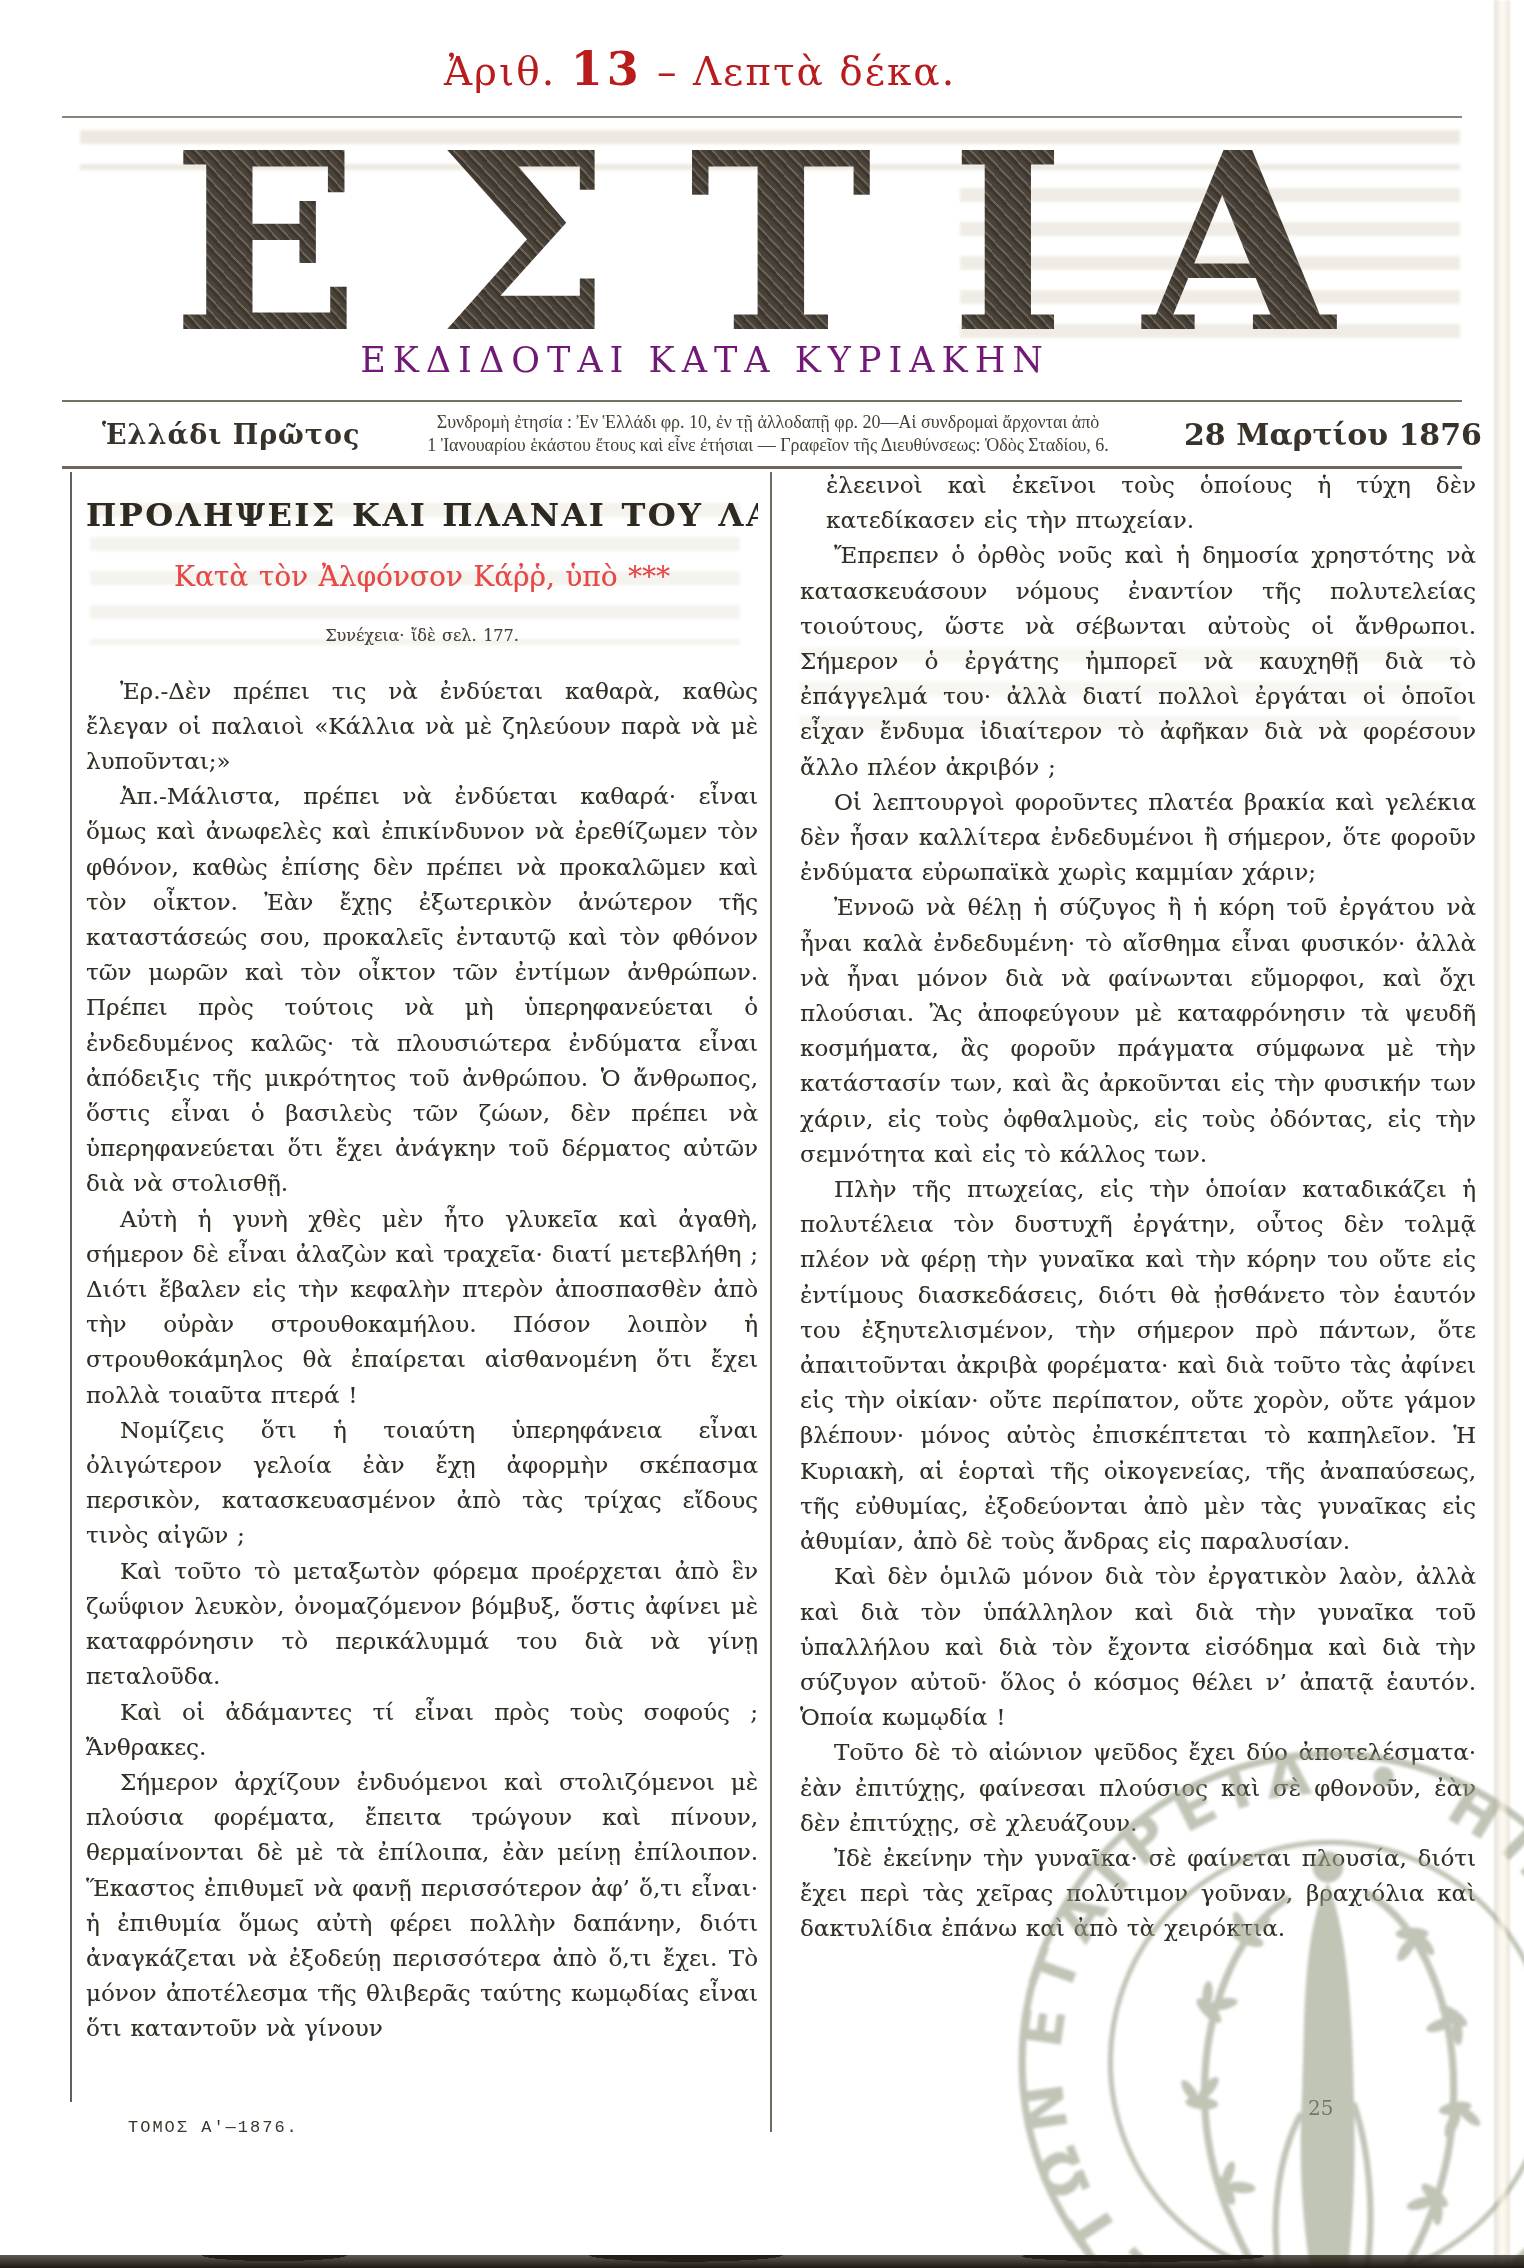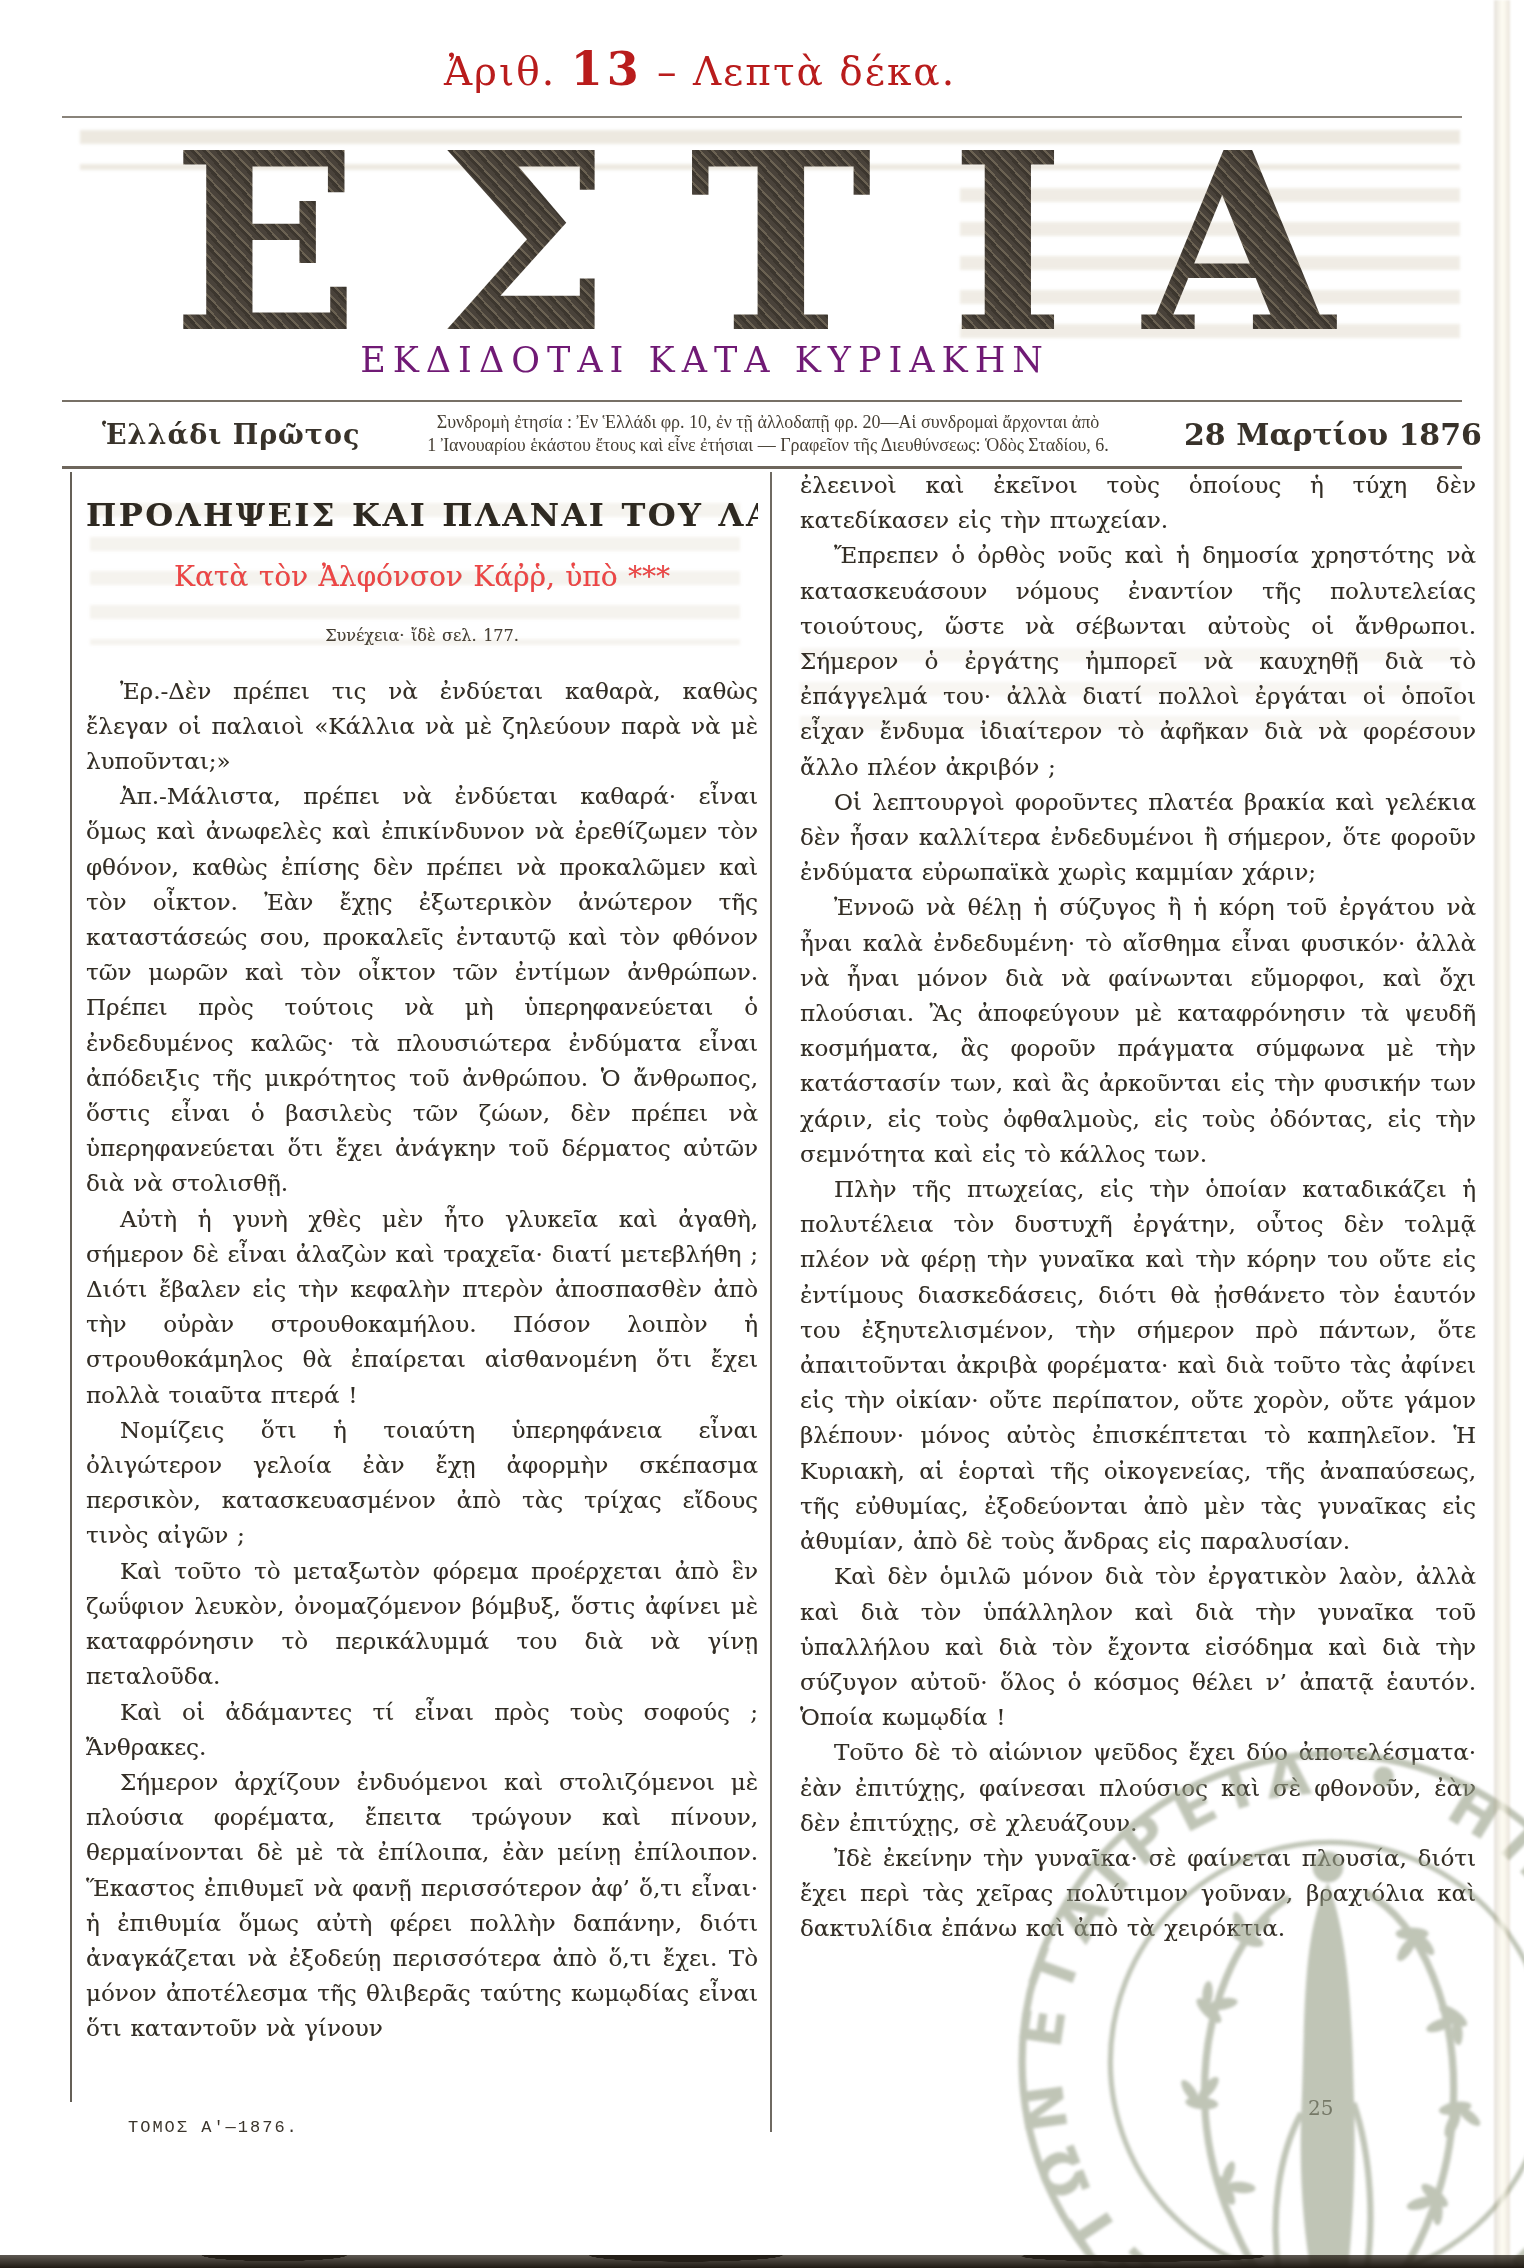--- a/index.html
+++ b/index.html
@@ -64,21 +64,21 @@
   .col{position:absolute;color:#322d25;font-size:23px;line-height:35.2px;text-align:justify;
     word-spacing:1.5px;overflow:hidden;
     text-shadow:.3px .3px 0 rgba(72,60,44,.35);}
   .col.left{left:86px;top:472px;width:672px;height:1650px;}
   .col.right{left:800px;top:468px;width:676px;height:1575px;}
   .article-head{text-align:center;margin-top:26px;}
   .article-title{font-size:32px;font-weight:bold;letter-spacing:2.5px;color:#2e2921;margin:0;white-space:nowrap;}
   .article-byline{font-size:28px;margin:26px 0 0 0;color:#ef4444;}
   .article-note{font-size:16px;margin:24px 0 20px 0;color:#453e33;}
   .para{margin:0;text-indent:34px;}
-  .para.flush{text-indent:0;}
+  .para.flush{text-indent:0;margin-left:26px;}
 
   .footer-left{position:absolute;left:128px;top:2118px;font-size:17px;letter-spacing:2px;color:#3a342b;font-family:Liberation Mono, monospace;}
   .page-number{position:absolute;left:1308px;top:2096px;font-size:20px;color:#3a342b;}
 
   .stamp{position:absolute;left:940px;top:1672px;width:780px;height:780px;opacity:.62;pointer-events:none;}
 </style>
 </head>
 <body>
 
 <div class="page">

